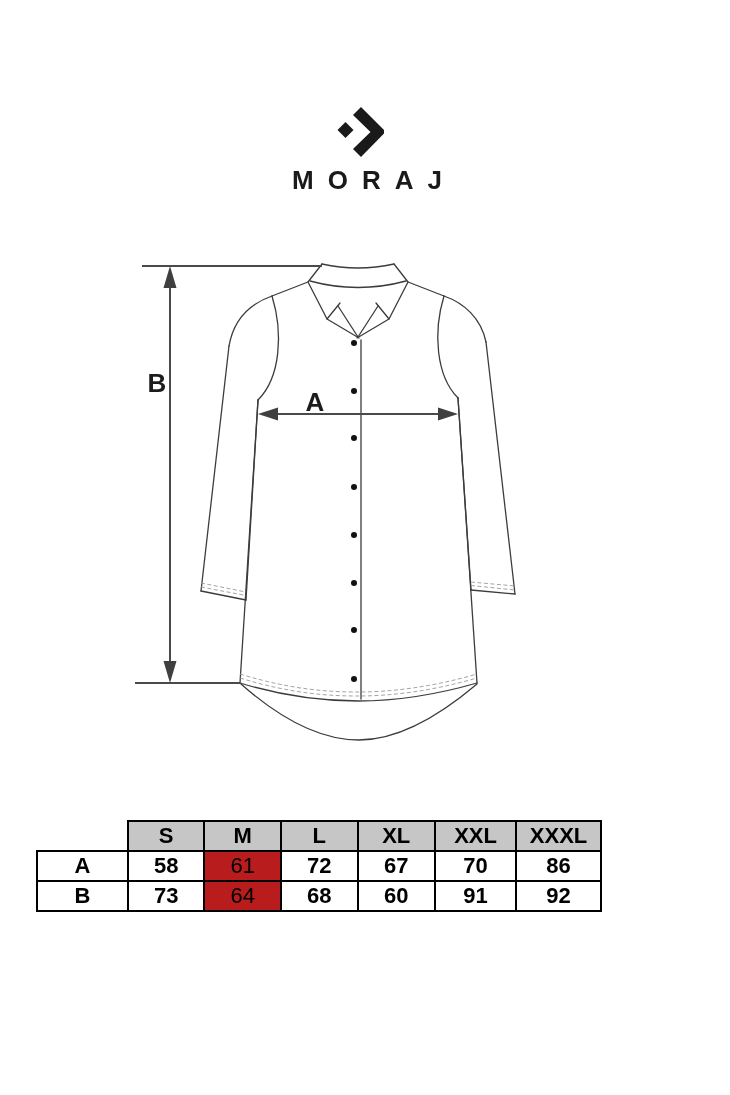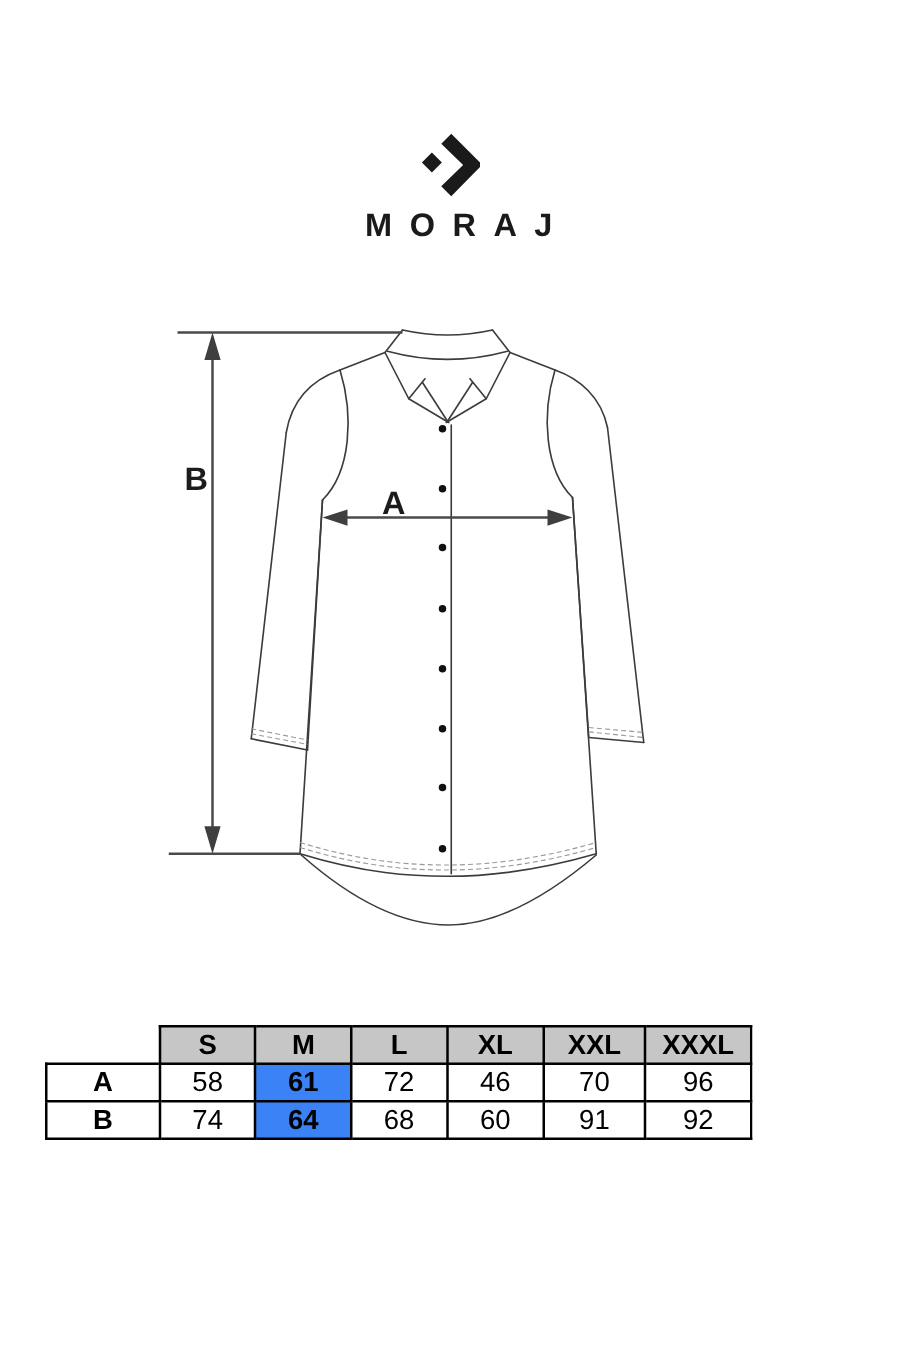--- a/index.html
+++ b/index.html
@@ -23,22 +23,22 @@
     border-collapse:collapse; table-layout:fixed;
     font-family:"Liberation Sans", sans-serif; font-size:22px; color:#000;
   }
   .size-table th, .size-table td {
     border:2px solid #000; height:28px; padding:0 2px;
     text-align:center; vertical-align:middle; background:#ffffff;
   }
   .size-table thead th { background:#c6c6c6; font-weight:bold; }
   .size-table thead th.blank { border:none; background:transparent; }
   .size-table tbody th { font-weight:bold; }
-  .size-table td { font-weight:normal; }
-  .size-table td.hl { background:#3b82f6; font-weight:bold; }
+  .size-table td { font-weight:bold; }
+  .size-table td.hl { background:#b91c1c; font-weight:normal; }
 </style>
 </head>
 <body>
 
 <div class="page">
 
   <svg class="logo-icon" viewBox="330 100 70 64" aria-hidden="true">
     <path fill="#1a1a1a" d="M345.5,122 L353.5,130 L345.5,138 L337.5,130 Z"></path>
     <path fill="#1a1a1a" d="M361,107 L384,130 L384,133.5 L361,157 L353,149 L370.5,132 L353,115 Z"></path>
   </svg>
@@ -136,27 +136,27 @@
         <th>XXL</th>
         <th>XXXL</th>
       </tr>
     </thead>
     <tbody>
       <tr>
         <th>A</th>
         <td>58</td>
         <td class="hl">61</td>
         <td>72</td>
-        <td>46</td>
+        <td>67</td>
         <td>70</td>
-        <td>96</td>
+        <td>86</td>
       </tr>
       <tr>
         <th>B</th>
-        <td>74</td>
+        <td>73</td>
         <td class="hl">64</td>
         <td>68</td>
         <td>60</td>
         <td>91</td>
         <td>92</td>
       </tr>
     </tbody>
   </table>
 
 </div>

